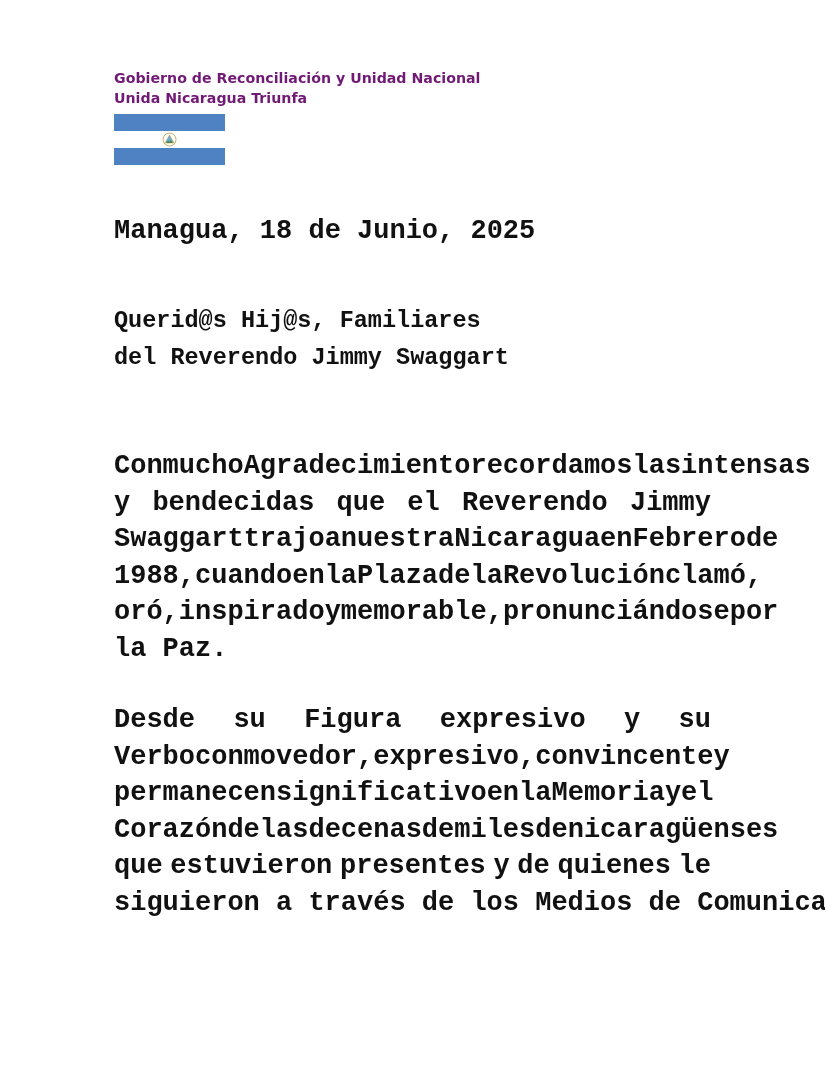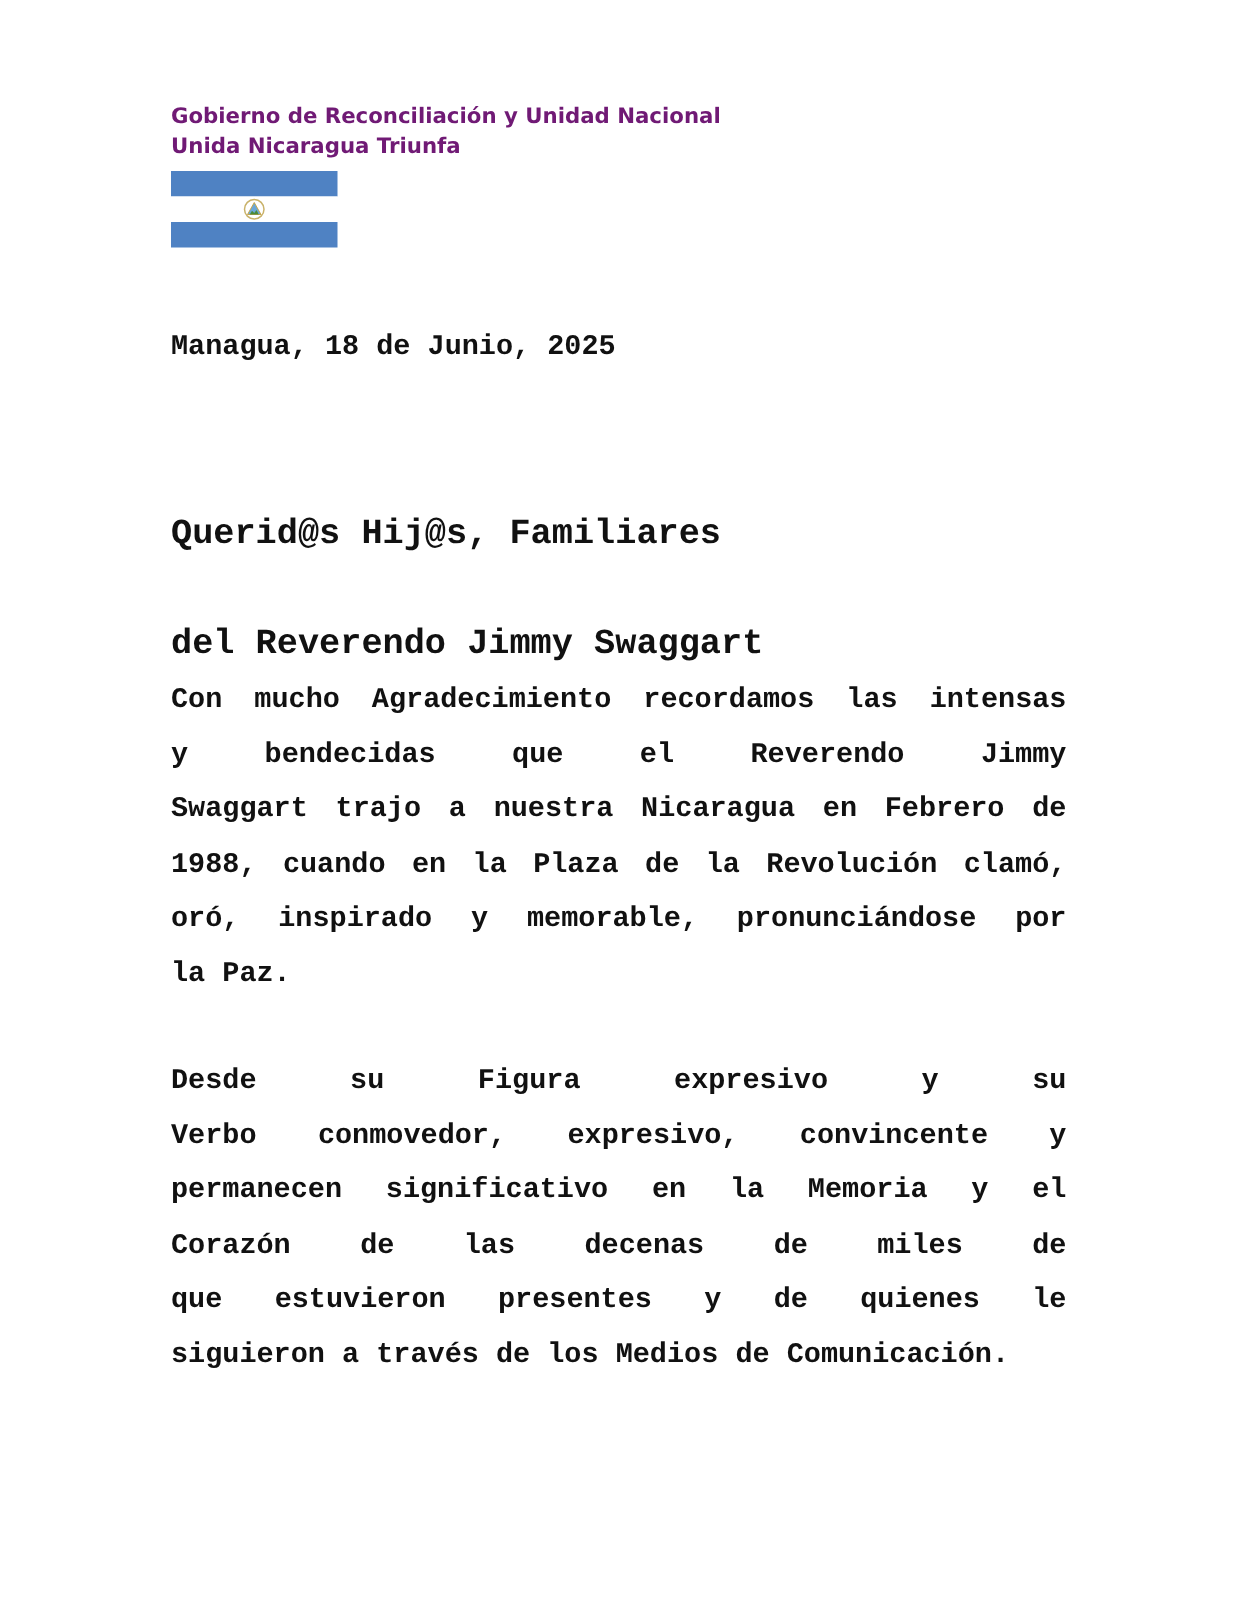--- a/index.html
+++ b/index.html
@@ -6,24 +6,24 @@
   body { width: 825px; height: 1068px; position: relative; overflow: hidden; color: #111111; }
   .header { position: absolute; left: 114px; top: 68px; font-family: "DejaVu Sans", sans-serif; font-weight: bold; font-size: 14.2px; line-height: 20px; color: #701a75; }
   .header div { white-space: nowrap; }
   .flag { position: absolute; left: 114px; top: 114px; width: 111px; height: 51px; }
   .flag .band { position: absolute; left: 0; width: 111px; height: 17px; }
   .flag .b1 { top: 0; }
   .flag .b2 { top: 17px; background: #ffffff; }
   .flag .b3 { top: 34px; }
   .flag .emblem { position: absolute; left: 48px; top: 18px; width: 15px; height: 15px; }
   .mono { font-family: "Liberation Mono", "DejaVu Sans Mono", monospace; font-weight: bold; }
-  .date { position: absolute; left: 114px; top: 216px; font-size: 19px; line-height: 30px; white-space: nowrap; text-align: right; }
+  .date { position: absolute; left: 114px; top: 216px; font-size: 27px; line-height: 30px; white-space: nowrap; text-align: right; }
   .salutation { position: absolute; left: 114px; top: 305px; font-size: 23.5px; }
-  .salutation div { height: 36.5px; line-height: 32px; white-space: nowrap; margin-top: 36px; }
-  .para { position: absolute; left: 114px; width: 597px; font-size: 19px; font-family: Liberation Mono, monospace; }
+  .salutation div { height: 36.5px; line-height: 32px; white-space: nowrap; }
+  .para { position: absolute; left: 114px; width: 597px; font-size: 27px; font-family: Liberation Mono, monospace; }
   .para .line { height: 36.6px; line-height: 32px; white-space: nowrap; display: flex; justify-content: space-between; }
   .para .line.last { justify-content: flex-start; }
   .para .line.last span { margin-right: 0.6em; }
   .p1 { top: 450px; }
   .p2 { top: 704px; }
 </style>
 </head>
 <body>
 
 <div class="header">
@@ -126,20 +126,21 @@
       <span>el</span>
     </div>
     <div class="line">
       <span>Corazón</span>
       <span>de</span>
       <span>las</span>
       <span>decenas</span>
       <span>de</span>
       <span>miles</span>
       <span>de</span>
+      <span>nicaragüenses</span>
     </div>
     <div class="line">
       <span>que</span>
       <span>estuvieron</span>
       <span>presentes</span>
       <span>y</span>
       <span>de</span>
       <span>quienes</span>
       <span>le</span>
     </div>

